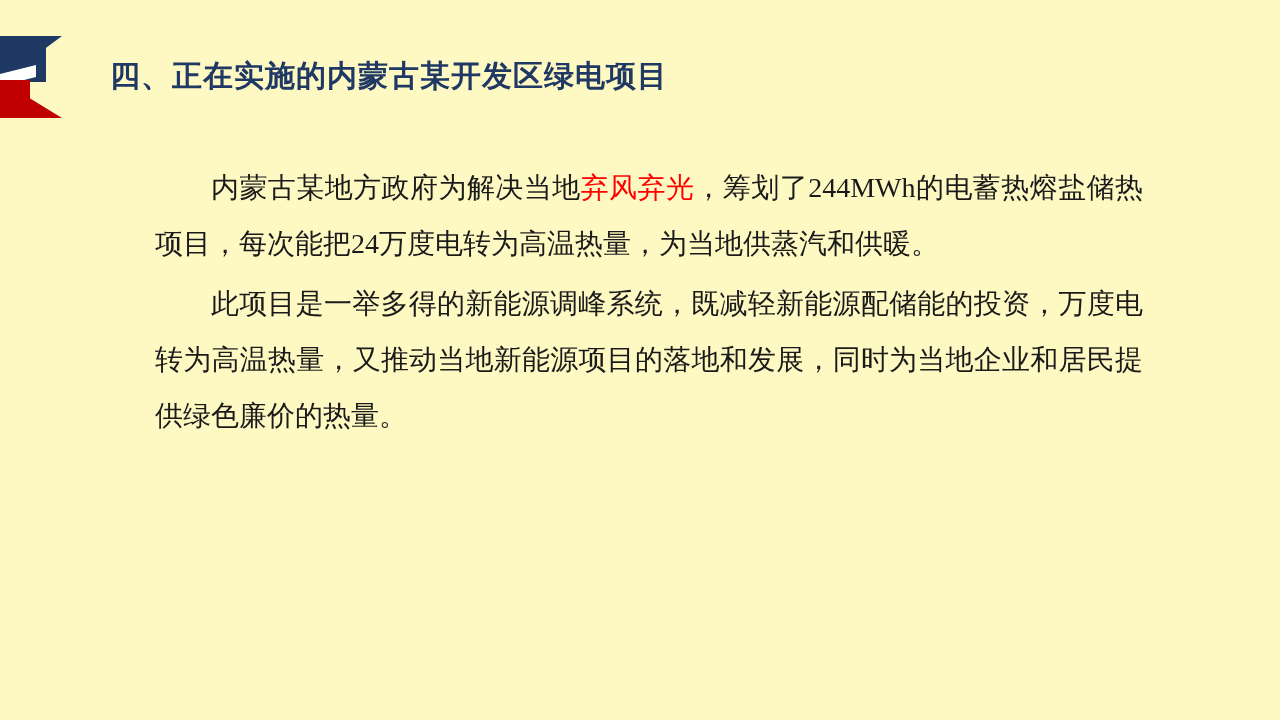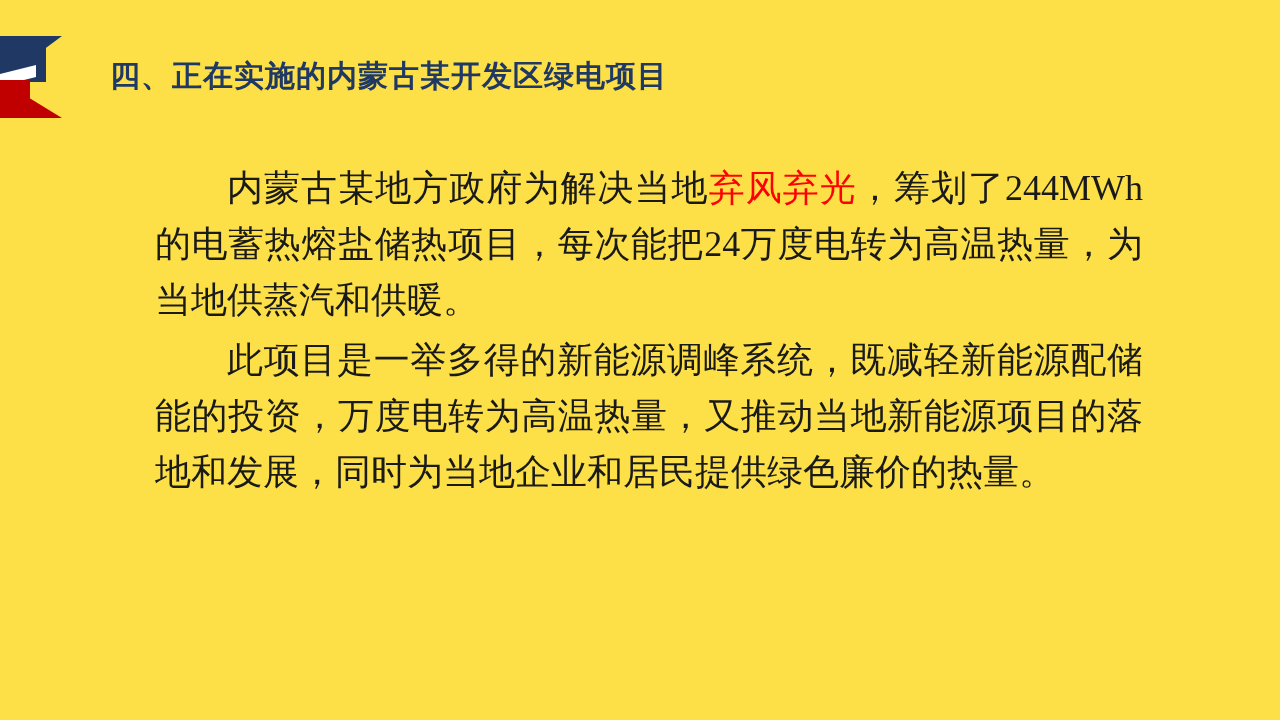--- a/index.html
+++ b/index.html
@@ -12,21 +12,21 @@
     background: #ffffff;
     font-family: "Liberation Serif", "DejaVu Serif", serif;
     overflow: hidden;
     position: relative;
   }
 
   .slide {
     position: relative;
     width: 1280px;
     height: 720px;
-    background: #fde047;
+    background: #fef9c3;
   }
 
   
   .corner-mark {
     position: absolute;
     left: 0;
     top: 36px;
     width: 72px;
     height: 96px;
   }
@@ -89,21 +89,21 @@
   }
 
   
   .body-block {
     position: absolute;
     left: 155px;
     top: 160px;
     width: 1000px;
   }
   .para {
-    font-size: 36px;
+    font-size: 28px;
     line-height: 56px;
     color: #1a1a1a;
     text-indent: 2em;
     text-align: justify;
     margin: 0 12px 0 0;
     font-family: "Liberation Serif", "DejaVu Serif", serif;
   }
   .para + .para {
     margin-top: 4px;
   }

